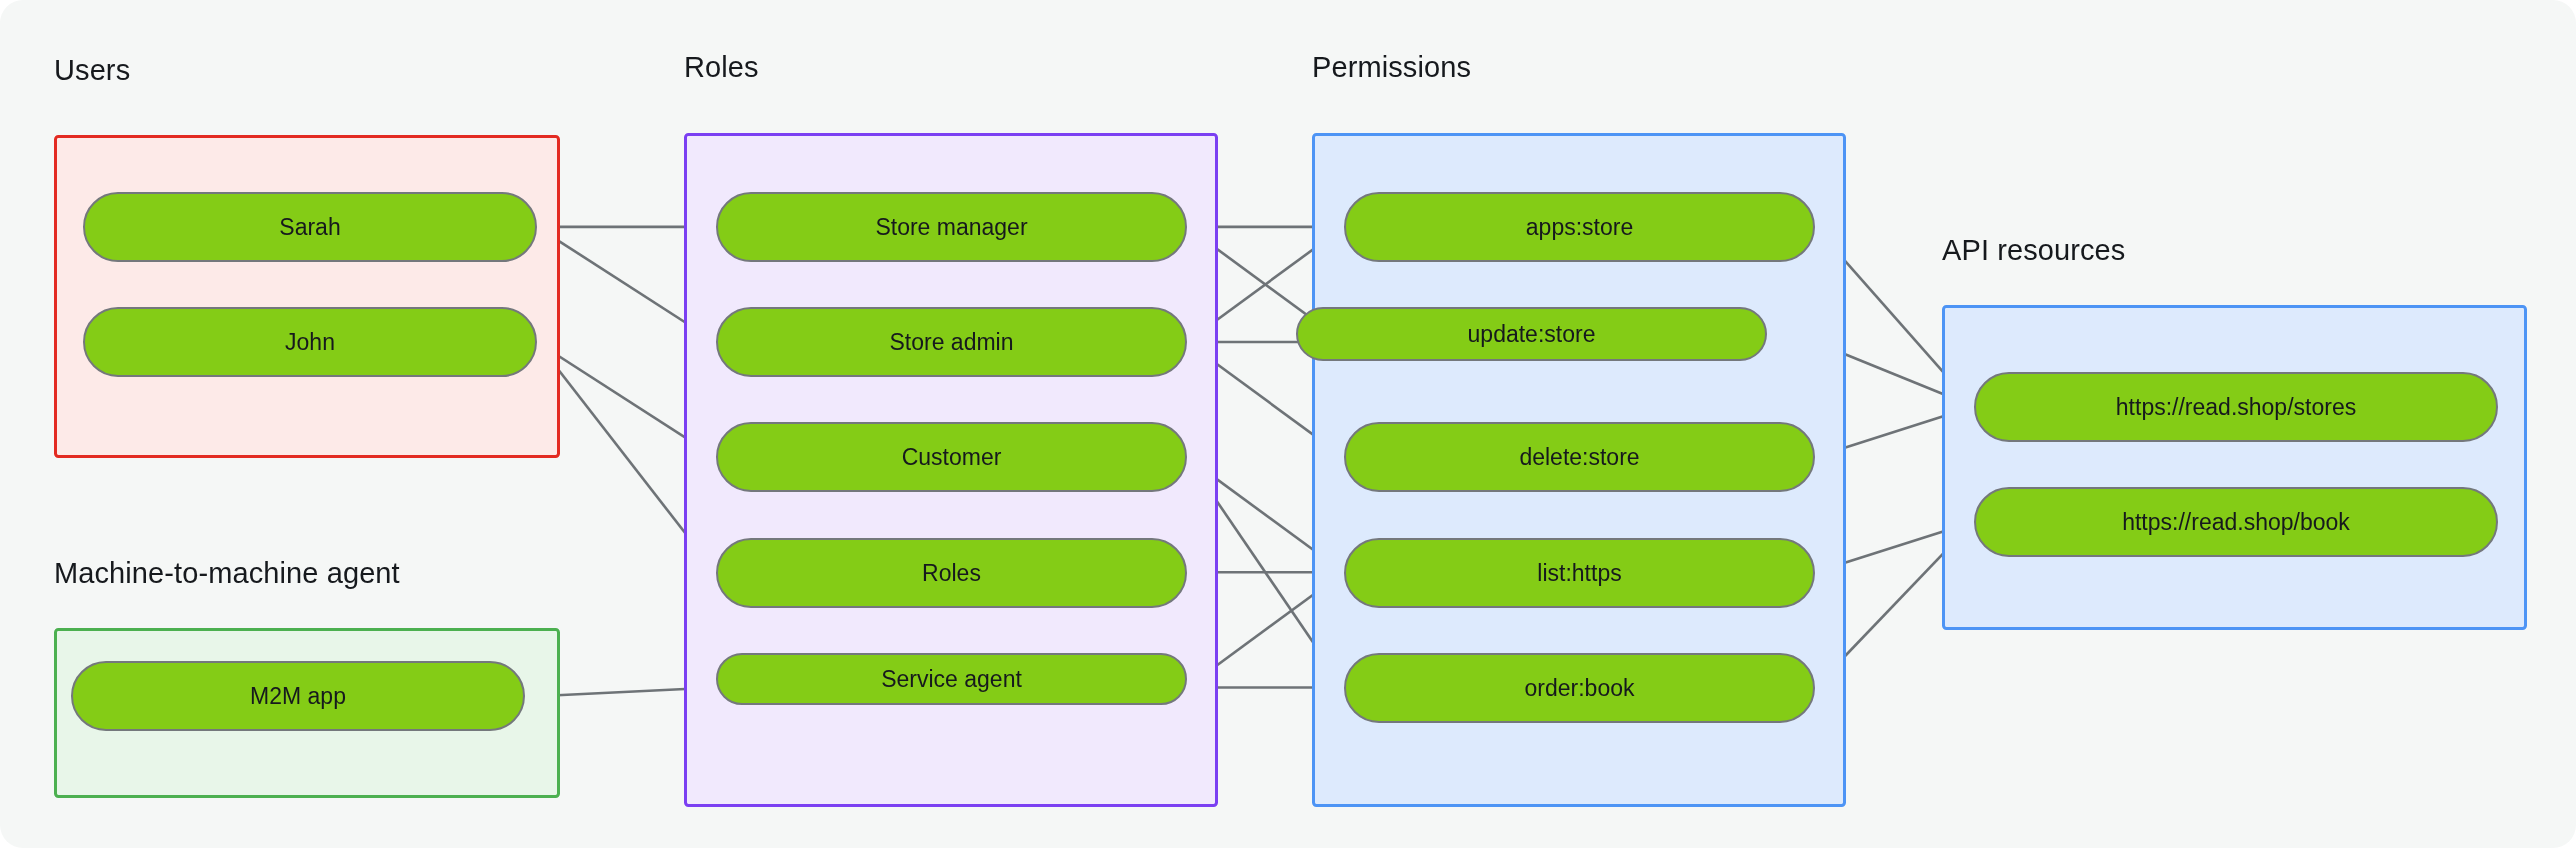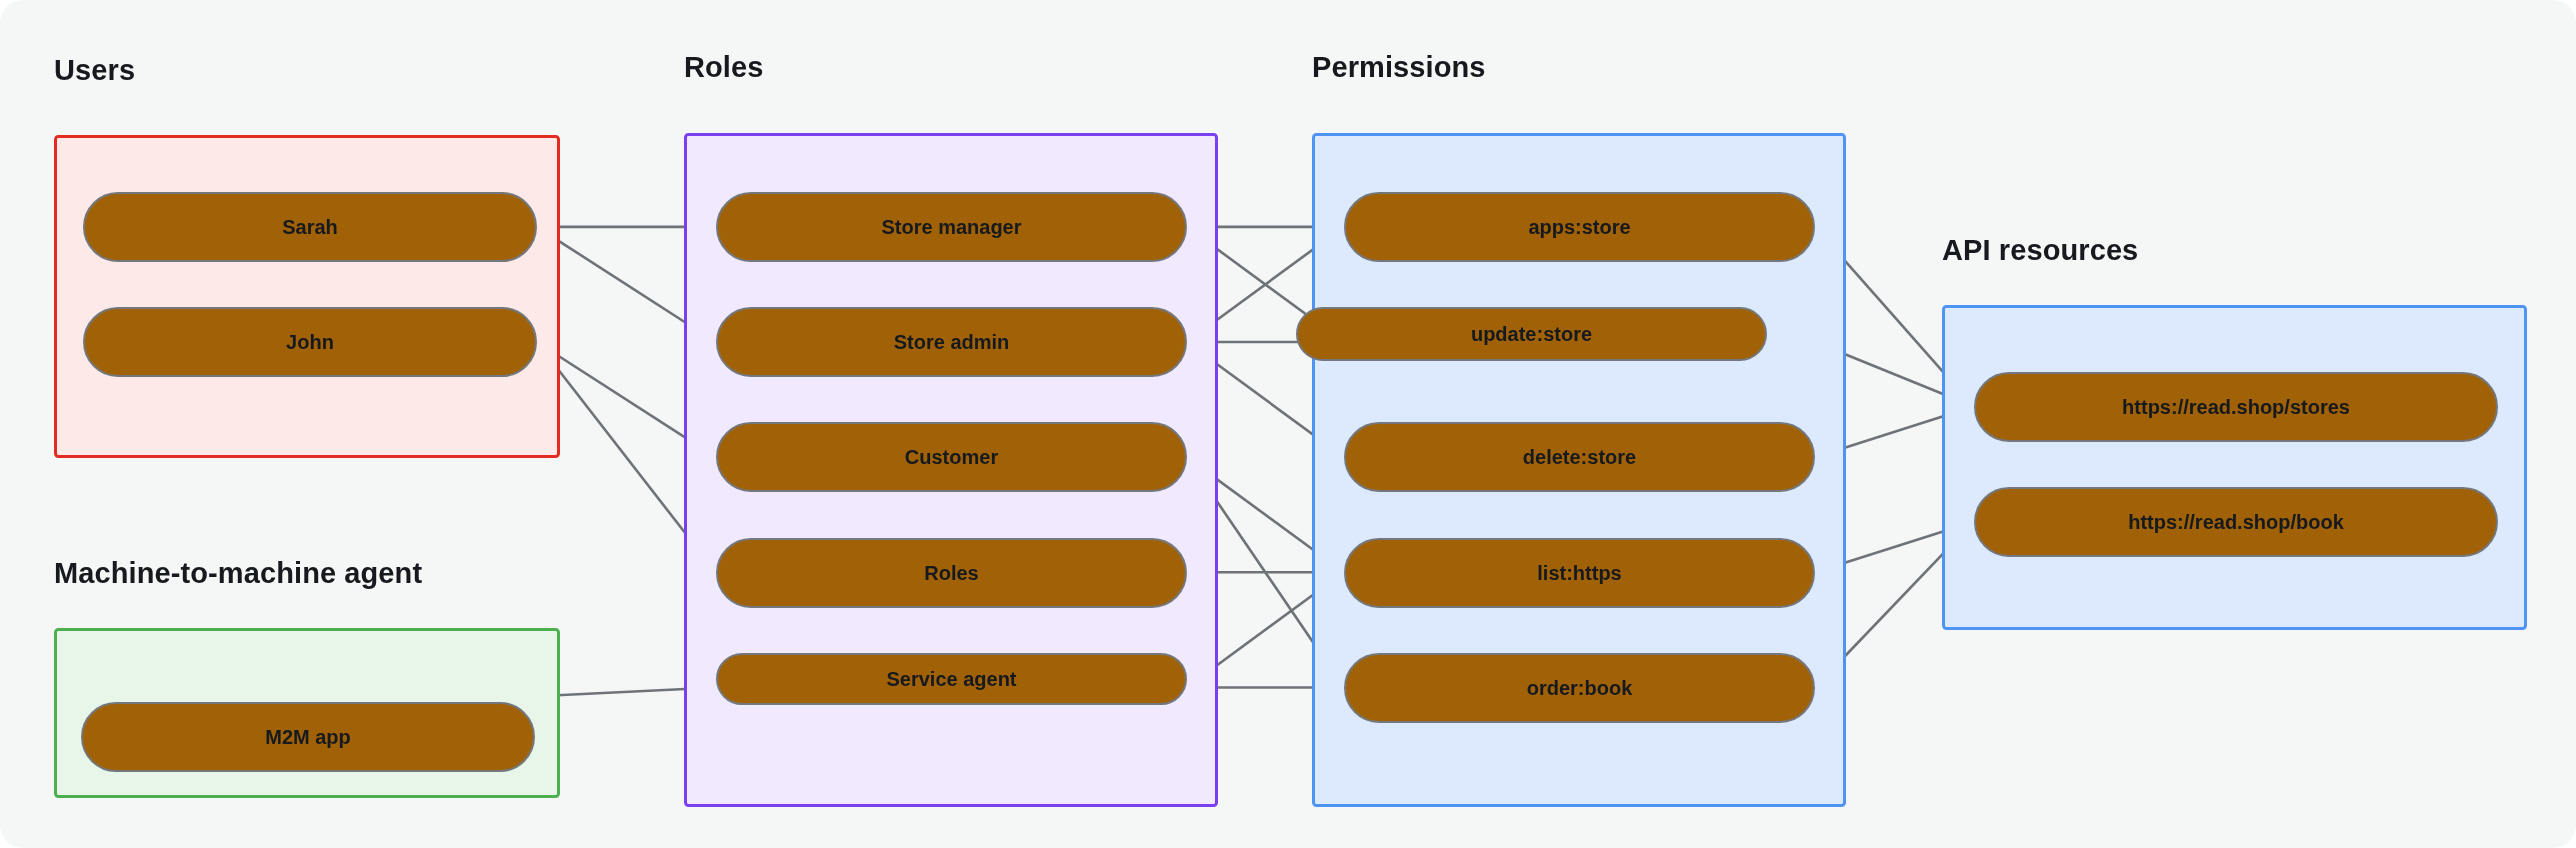--- a/index.html
+++ b/index.html
@@ -8,48 +8,47 @@
     background:#ffffff;
     font-family:"Liberation Sans","DejaVu Sans",sans-serif;
     overflow:hidden;
   }
   #canvas{
     position:relative;
     width:2576px;height:848px;
     background:#f5f7f6;
     border-radius:23px;
     overflow:hidden;
-    font-weight:bold;
   }
   #wires{position:absolute;left:0;top:0;width:2576px;height:848px;pointer-events:none;}
 
   .group-label{
     position:absolute;
     font-size:29px;
     color:#16191d;
     letter-spacing:0.1px;
     white-space:nowrap;
   }
   .group-box{
     position:absolute;
     box-sizing:border-box;
     border-width:3.5px;
     border-style:solid;
     border-radius:4.4px;
   }
   .node{
     position:absolute;
     box-sizing:border-box;
-    background:#a16207;
+    background:#84cc16;
     border:2.6px solid #74787c;
     border-radius:35px;
     display:flex;
     align-items:center;
     justify-content:center;
-    font-size:20px;
+    font-size:23px;
     color:#16191d;
     white-space:nowrap;
   }
   
   .g-users{border-color:#e32b22;background:#fdeae8;}
   .g-m2m{border-color:#4cb050;background:#e8f6e9;}
   .g-roles{border-color:#7b3ff2;background:#f1e9fd;}
   .g-perms{border-color:#4d94f5;background:#ddeafd;}
   .g-api{border-color:#4d94f5;background:#ddeafd;}
 </style>
@@ -91,21 +90,21 @@
       <circle cx="2262" cy="466" r="9" fill="#6e7377"></circle>
       <circle cx="2262" cy="598" r="9" fill="#6e7377"></circle>
     </svg>
   <div id="groups-layer">
       <div class="group-label" style="left: 54px; top: 54px;">Users</div>
       <div class="group-box g-users" style="left: 54px; top: 135px; width: 506px; height: 323px; border-color: rgb(227, 43, 34); background: rgb(253, 234, 232);"></div>
       <div class="node" style="left: 83px; top: 192px; width: 454px; height: 70px;">Sarah</div>
       <div class="node" style="left: 83px; top: 307px; width: 454px; height: 70px;">John</div>
       <div class="group-label" style="left: 54px; top: 557px;">Machine-to-machine agent</div>
       <div class="group-box g-m2m" style="left: 54px; top: 628px; width: 506px; height: 170px; border-color: rgb(76, 176, 80); background: rgb(232, 246, 233);"></div>
-      <div class="node" style="left: 81px; top: 661px; width: 454px; height: 70px; margin-top: 41px;">M2M app</div>
+      <div class="node" style="left: 71px; top: 661px; width: 454px; height: 70px;">M2M app</div>
       <div class="group-label" style="left: 684px; top: 51px;">Roles</div>
       <div class="group-box g-roles" style="left: 684px; top: 133px; width: 534px; height: 674px; border-color: rgb(123, 63, 242); background: rgb(241, 233, 253);"></div>
       <div class="node" style="left: 716px; top: 192px; width: 471px; height: 70px;">Store manager</div>
       <div class="node" style="left: 716px; top: 307px; width: 471px; height: 70px;">Store admin</div>
       <div class="node" style="left: 716px; top: 422px; width: 471px; height: 70px;">Customer</div>
       <div class="node" style="left: 716px; top: 538px; width: 471px; height: 70px;">Roles</div>
       <div class="node" style="left: 716px; top: 653px; width: 471px; height: 52px;">Service agent</div>
       <div class="group-label" style="left: 1312px; top: 51px;">Permissions</div>
       <div class="group-box g-perms" style="left: 1312px; top: 133px; width: 534px; height: 674px; border-color: rgb(77, 148, 245); background: rgb(221, 234, 253);"></div>
       <div class="node" style="left: 1344px; top: 192px; width: 471px; height: 70px;">apps:store</div>

